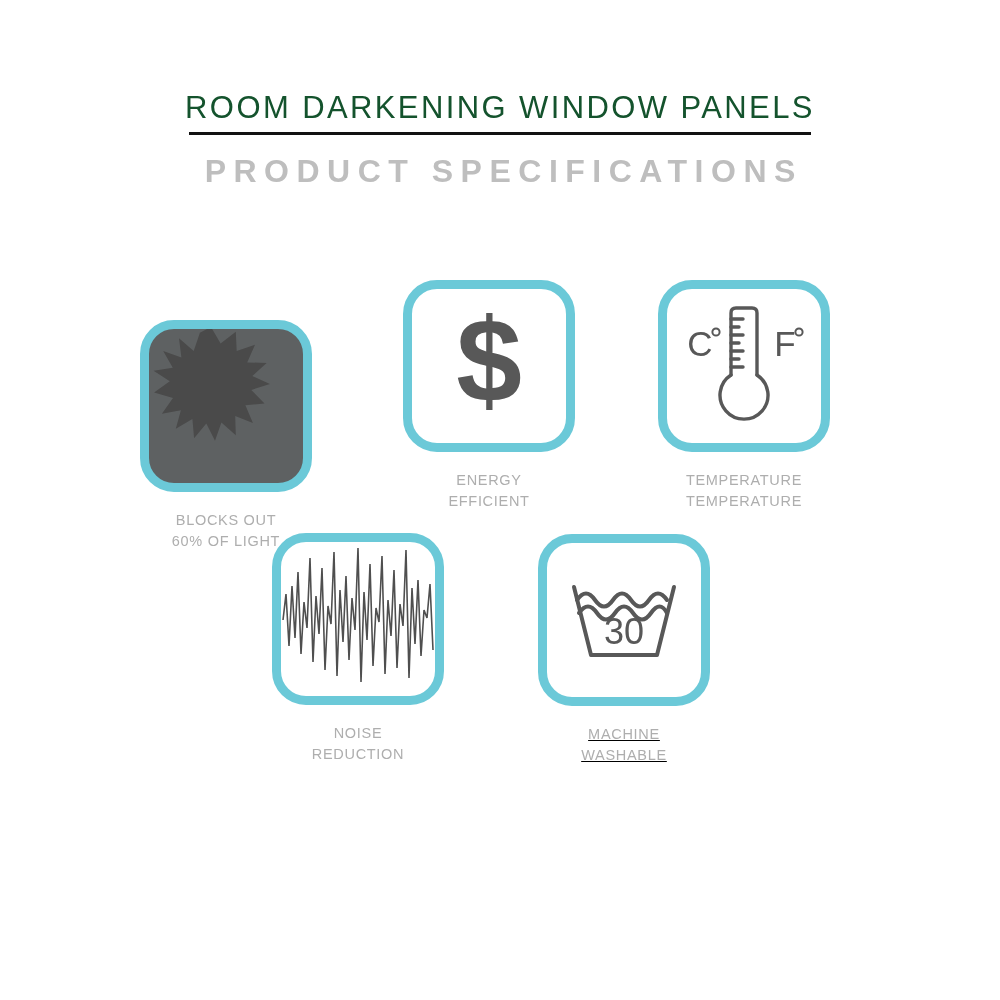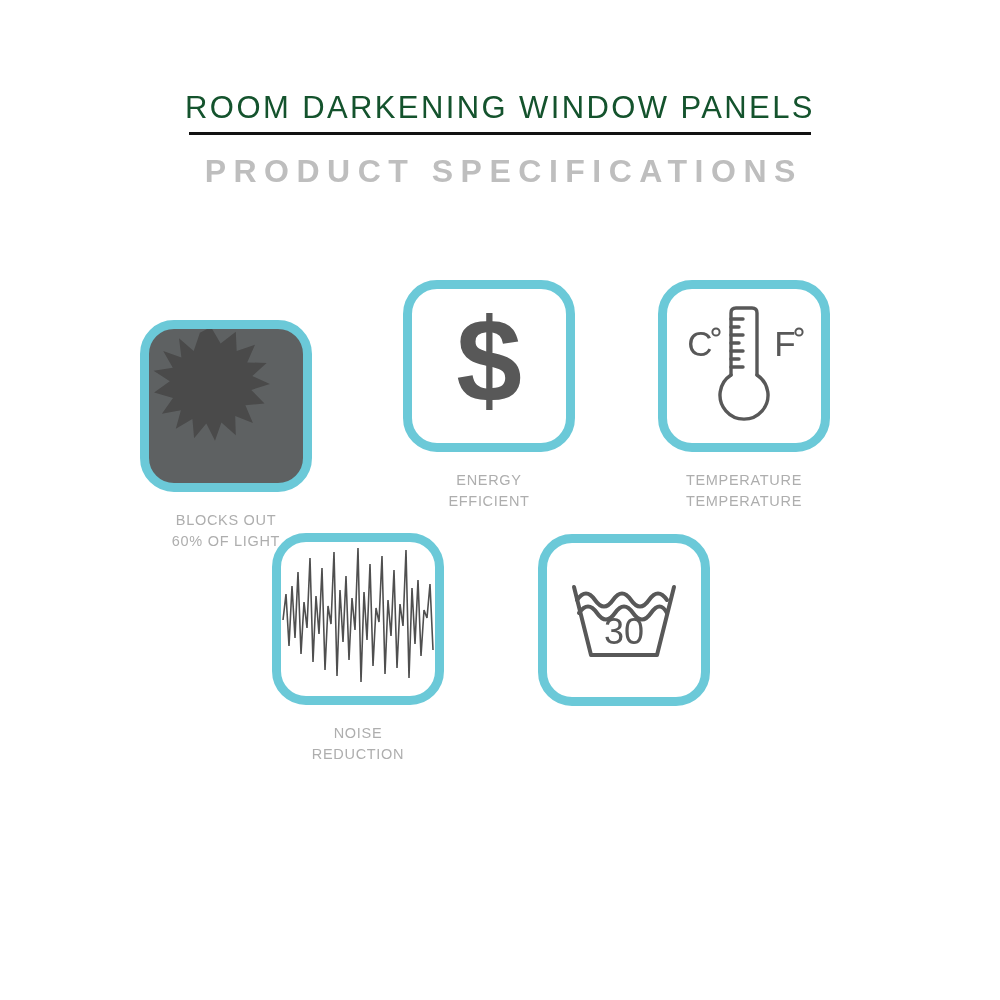--- a/index.html
+++ b/index.html
@@ -198,15 +198,19 @@
         <g fill="none" stroke="#585858" stroke-width="4" stroke-linecap="round" stroke-linejoin="round">
 
           <path d="M 27,44 L 44,112 L 110,112 L 127,44"></path>
 
           <path d="M 30,57 q 9,-13 18,0 t 18,0 t 18,0 t 18,0 t 18,0"></path>
           <path d="M 32,70 q 9,-13 18,0 t 18,0 t 18,0 t 18,0 t 16,0"></path>
         </g>
         <text x="77" y="101" text-anchor="middle" font-family="'Liberation Sans', sans-serif" font-size="36" fill="#585858">30</text>
       </svg>
     </div>
+    <div class="caption">
+      <span>MACHINE</span>
+      <span class="l2">WASHABLE</span>
+    </div>
   </div>
 
 </div>
 
 </body></html>

